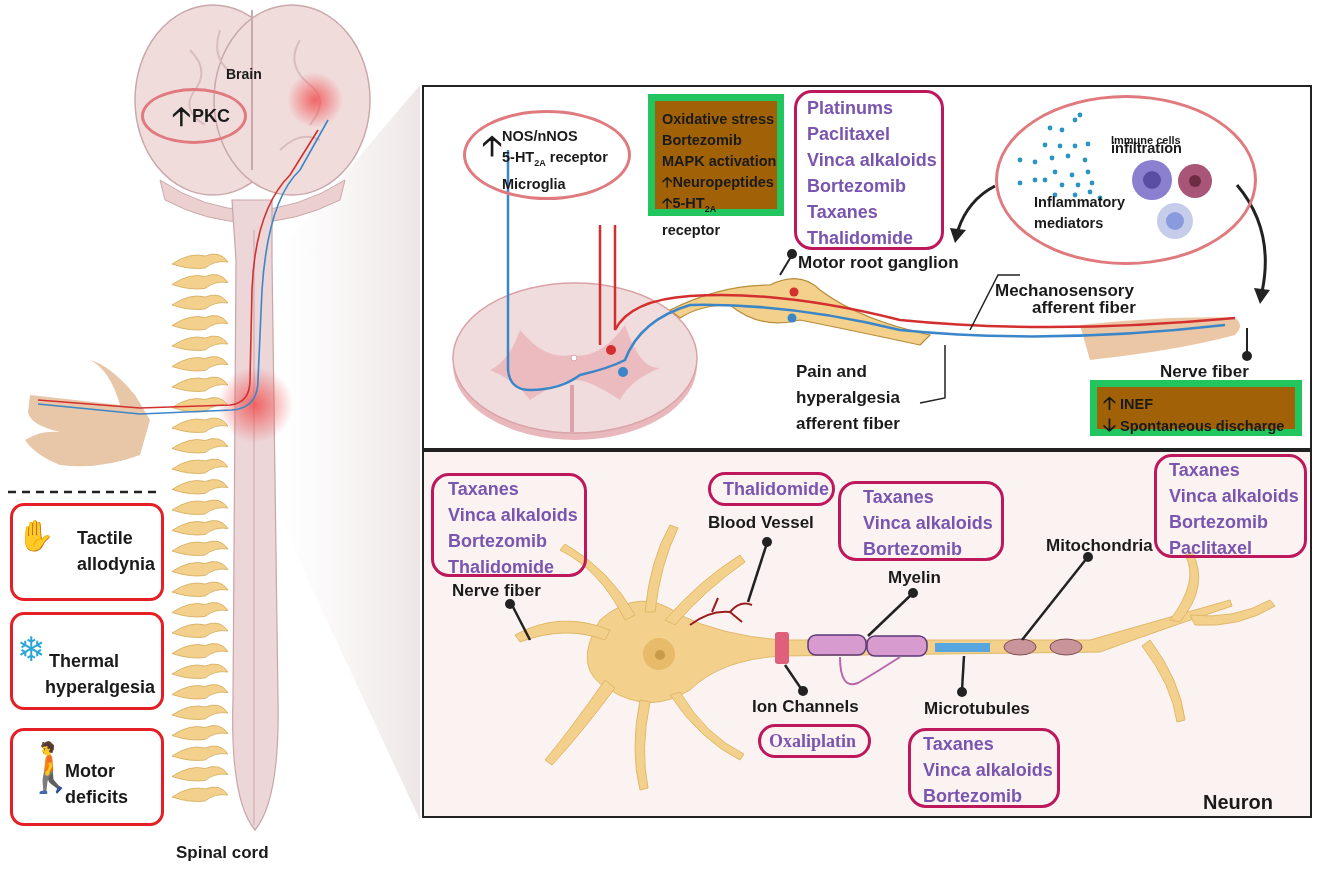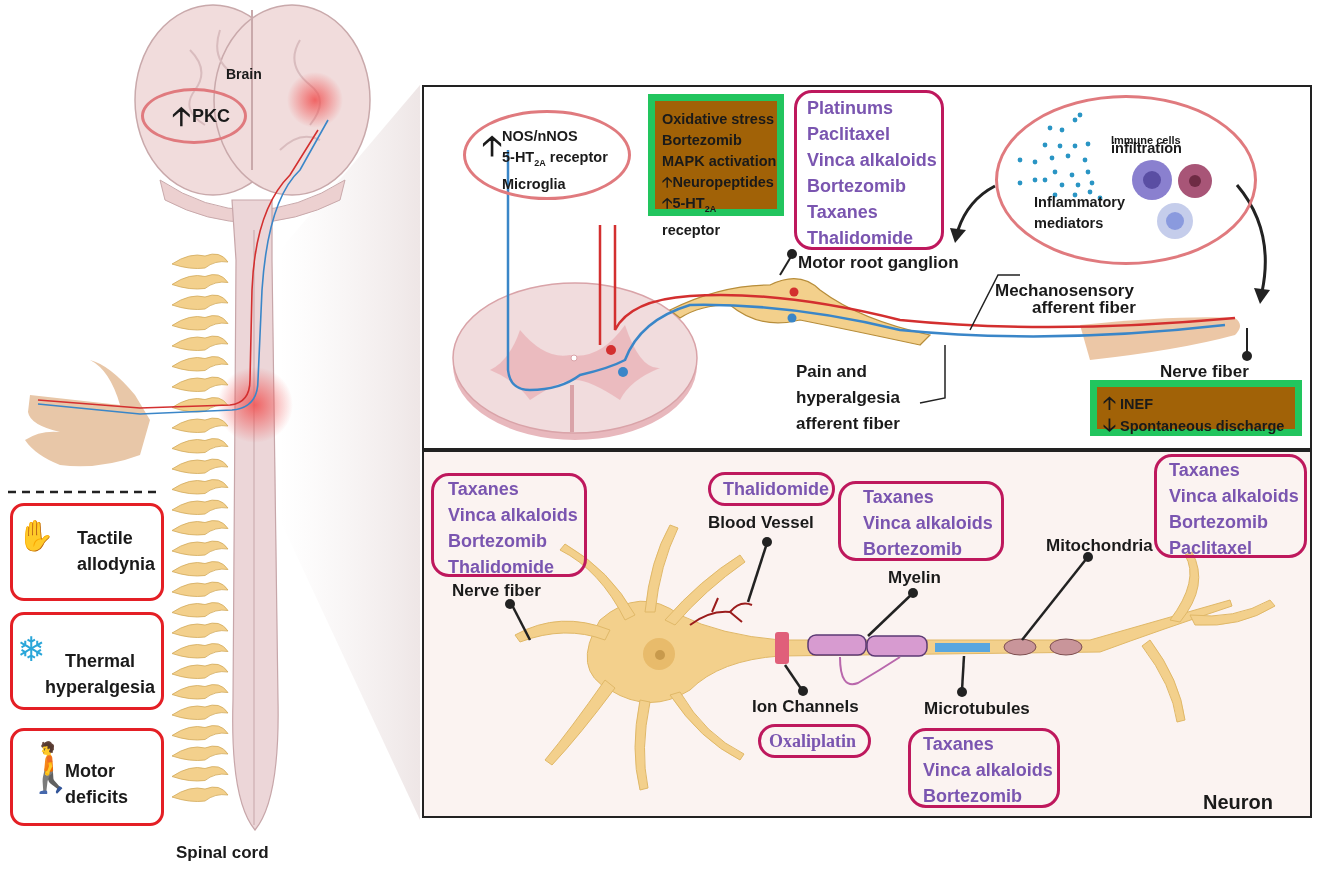--- a/index.html
+++ b/index.html
@@ -91,21 +91,21 @@
 <div class="lbl" style="left:192px;top:106px;font-size:18px;">PKC</div>
 <div class="lbl" style="left:176px;top:842px;font-size:17px;">Spinal cord</div>
 
 <div class="sym" style="top:503px;">
   <span class="abs" style="left:4px;top:12px;font-size:30px;color:#e8c7a8;">✋</span>
   <div class="t" style="left:64px;top:20px;">Tactile</div>
   <div class="t" style="left:64px;top:46px;">allodynia</div>
 </div>
 <div class="sym" style="top:612px;">
   <span class="abs" style="left:4px;top:14px;font-size:34px;color:#2aa6d9;">❄</span>
-  <div class="t" style="left:52px;top:34px;">Thermal</div>
+  <div class="t" style="left:36px;top:34px;">Thermal</div>
   <div class="t" style="left:32px;top:60px;">hyperalgesia</div>
 </div>
 <div class="sym" style="top:728px;">
   <span class="abs" style="left:8px;top:8px;font-size:48px;color:#a9aeb2;">🚶</span>
   <div class="t" style="left:52px;top:28px;">Motor</div>
   <div class="t" style="left:52px;top:54px;">deficits</div>
 </div>
 
 <div class="panel" style="left:422px;top:85px;width:890px;height:365px;background:#fff;"></div>
 <svg width="1321" height="870" style="pointer-events:none;">

